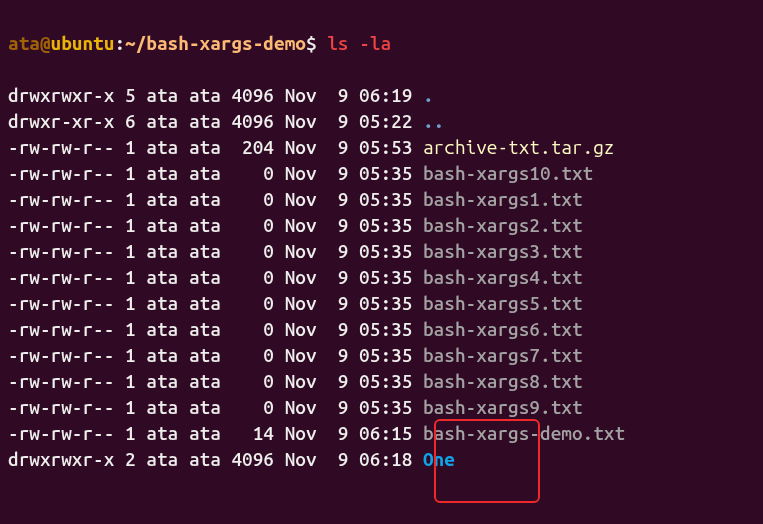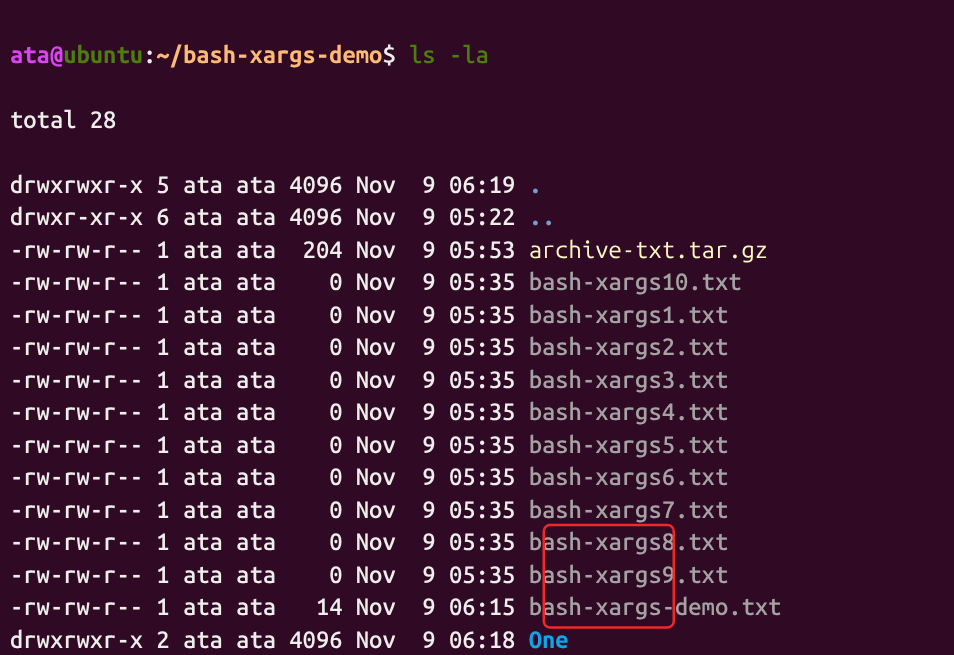--- a/index.html
+++ b/index.html
@@ -13,43 +13,42 @@
     width: 763px;
     height: 524px;
     overflow: hidden;
     font-weight: 500;
   }
   .terminal {
     padding: 4px 6px 2px 8px;
     white-space: pre;
     position: relative;
   }
-  .prompt-user { color: #d946ef; font-weight: bold; }
-  .prompt-host { color: #4d7c0f; font-weight: bold; }
+  .prompt-user { color: #a16207; font-weight: bold; }
+  .prompt-host { color: #eab308; font-weight: bold; }
   .prompt-sep  { color: #eeeeec; }
   .prompt-path { color: #fdba74; font-weight: bold; }
   .prompt-end  { color: #eeeeec; }
-  .cmd { color: #4d7c0f; text-align: right; }
+  .cmd { color: #ef4444; text-align: right; }
   .dir-dot { color: #729fcf; font-weight: bold; }
   .archive { color: #fef9c3; font-weight: normal; }
   .dirname { color: #0ea5e9; font-weight: bold; }
   .txt { color: #a3a3a3; }
   .highlight-box {
     position: absolute;
     border: 2px solid #ef2929;
     border-radius: 6px;
     pointer-events: none;
     left: 434px;
     top: 419px;
     width: 102px;
     height: 80px;
   }
 </style>
 </head>
 <body>
 
 <div class="terminal">
 <div><span class="prompt-user">ata</span><span class="prompt-user">@</span><span class="prompt-host">ubuntu</span><span class="prompt-sep">:</span><span class="prompt-path">~/bash-xargs-demo</span><span class="prompt-end">$</span><span class="cmd"> ls -la</span></div>
-<div>total 28</div>
 <div id="listing"><div><span>drwxrwxr-x 5 ata ata 4096 Nov  9 06:19 </span><span class="dir-dot">.</span></div><div><span>drwxr-xr-x 6 ata ata 4096 Nov  9 05:22 </span><span class="dir-dot">..</span></div><div><span>-rw-rw-r-- 1 ata ata  204 Nov  9 05:53 </span><span class="archive">archive-txt.tar.gz</span></div><div><span>-rw-rw-r-- 1 ata ata    0 Nov  9 05:35 </span><span class="txt">bash-xargs10.txt</span></div><div><span>-rw-rw-r-- 1 ata ata    0 Nov  9 05:35 </span><span class="txt">bash-xargs1.txt</span></div><div><span>-rw-rw-r-- 1 ata ata    0 Nov  9 05:35 </span><span class="txt">bash-xargs2.txt</span></div><div><span>-rw-rw-r-- 1 ata ata    0 Nov  9 05:35 </span><span class="txt">bash-xargs3.txt</span></div><div><span>-rw-rw-r-- 1 ata ata    0 Nov  9 05:35 </span><span class="txt">bash-xargs4.txt</span></div><div><span>-rw-rw-r-- 1 ata ata    0 Nov  9 05:35 </span><span class="txt">bash-xargs5.txt</span></div><div><span>-rw-rw-r-- 1 ata ata    0 Nov  9 05:35 </span><span class="txt">bash-xargs6.txt</span></div><div><span>-rw-rw-r-- 1 ata ata    0 Nov  9 05:35 </span><span class="txt">bash-xargs7.txt</span></div><div><span>-rw-rw-r-- 1 ata ata    0 Nov  9 05:35 </span><span class="txt">bash-xargs8.txt</span></div><div><span>-rw-rw-r-- 1 ata ata    0 Nov  9 05:35 </span><span class="txt">bash-xargs9.txt</span></div><div><span>-rw-rw-r-- 1 ata ata   14 Nov  9 06:15 </span><span class="txt">bash-xargs-demo.txt</span></div><div><span>drwxrwxr-x 2 ata ata 4096 Nov  9 06:18 </span><span class="dirname">One</span></div></div>
 
 <div class="highlight-box"></div>
 </div>
 
 </body></html>

